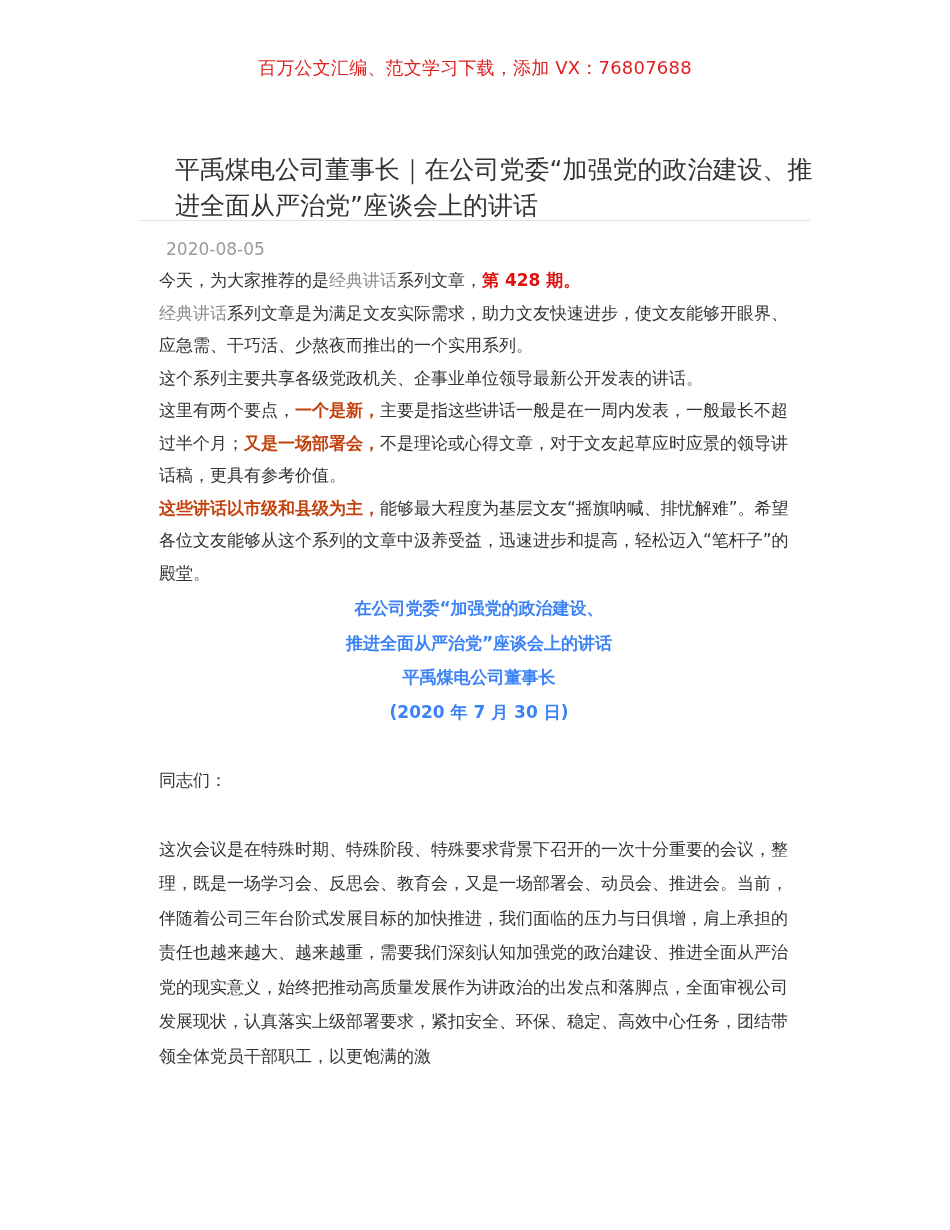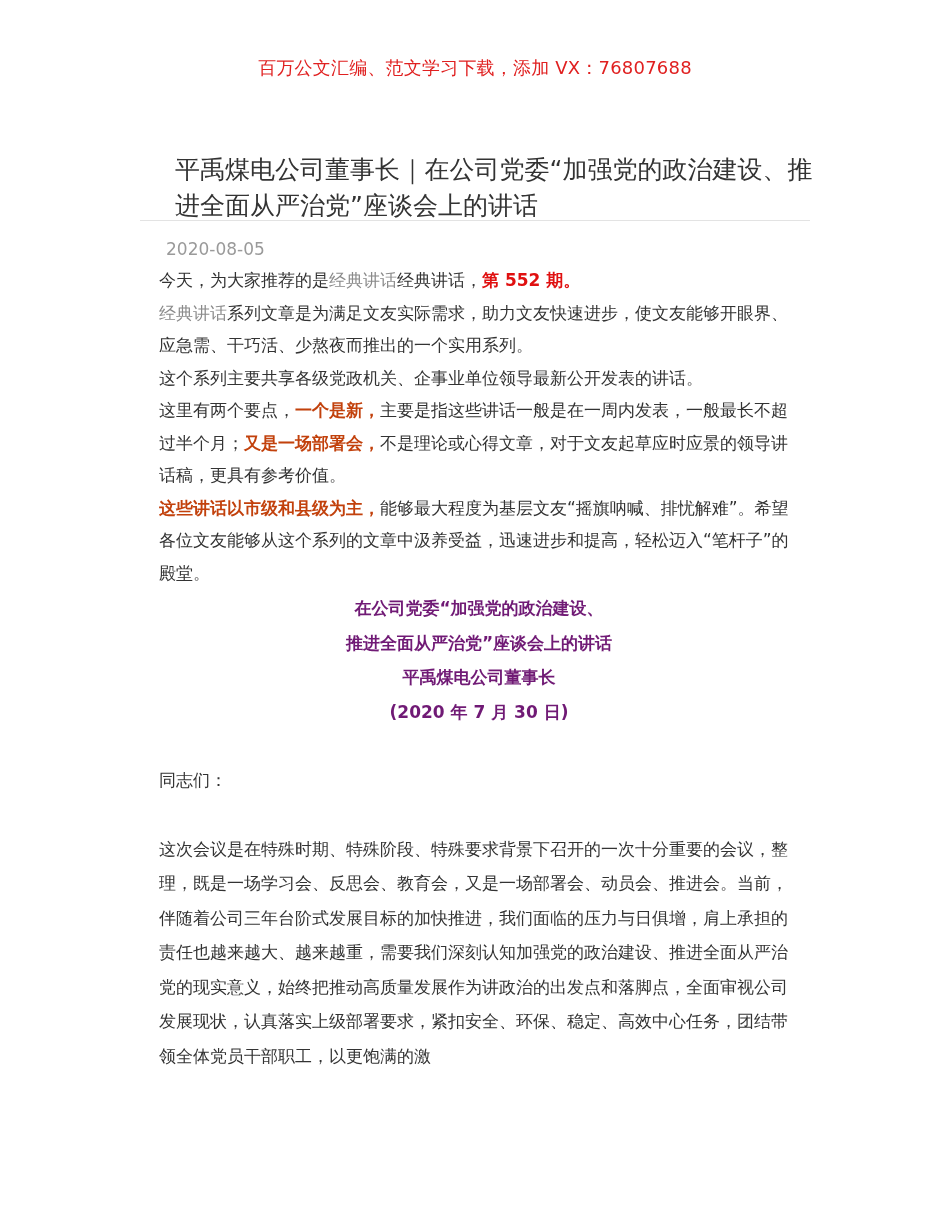--- a/index.html
+++ b/index.html
@@ -26,41 +26,41 @@
   }
   .content {
     position: absolute; top: 264px; left: 159px; width: 640px;
     font-size: 17px; line-height: 32.5px; color: #333333;
   }
   .content p { margin: 0; }
   .grey { color: #8a8a8a; }
   .red-bold { color: #e01010; font-weight: bold; }
   .bold { font-weight: bold; color: #c2410c; }
   .center-red {
-    text-align: center; color: #701a75; font-weight: bold; font-size: 17px;
+    text-align: center; color: #3b82f6; font-weight: bold; font-size: 17px;
     line-height: 34.5px; margin: 0;
   }
   .spacer { height: 34px; }
   .spacer2 { height: 34px; }
   .body-text { line-height: 34.5px; }
 </style>
 </head>
 <body>
 
 <div class="banner">百万公文汇编、范文学习下载，添加 VX：76807688</div>
 
 <h1 class="title" style="margin:16px;">平禹煤电公司董事长｜在公司党委“加强党的政治建设、推进全面从严治党”座谈会上的讲话</h1>
 
 <div class="divider"></div>
 
 <div class="date">2020-08-05</div>
 
 <div class="content">
   <p>
-    <span>今天，为大家推荐的是</span><span class="grey">经典讲话</span><span>经典讲话，</span><span class="red-bold">第 552 期。</span>
+    <span>今天，为大家推荐的是</span><span class="grey">经典讲话</span><span>系列文章，</span><span class="red-bold">第 428 期。</span>
   </p>
   <p>
     <span class="grey">经典讲话</span><span>系列文章是为满足文友实际需求，助力文友快速进步，使文友能够开眼界、应急需、干巧活、少熬夜而推出的一个实用系列。</span>
   </p>
   <p>这个系列主要共享各级党政机关、企事业单位领导最新公开发表的讲话。</p>
   <p>
     <span>这里有两个要点，</span><span class="bold">一个是新，</span><span>主要是指这些讲话一般是在一周内发表，一般最长不超过半个月；</span><span class="bold">又是一场部署会，</span><span>不是理论或心得文章，对于文友起草应时应景的领导讲话稿，更具有参考价值。</span>
   </p>
   <p>
     <span class="bold">这些讲话以市级和县级为主，</span><span>能够最大程度为基层文友“摇旗呐喊、排忧解难”。希望各位文友能够从这个系列的文章中汲养受益，迅速进步和提高，轻松迈入“笔杆子”的殿堂。</span>

